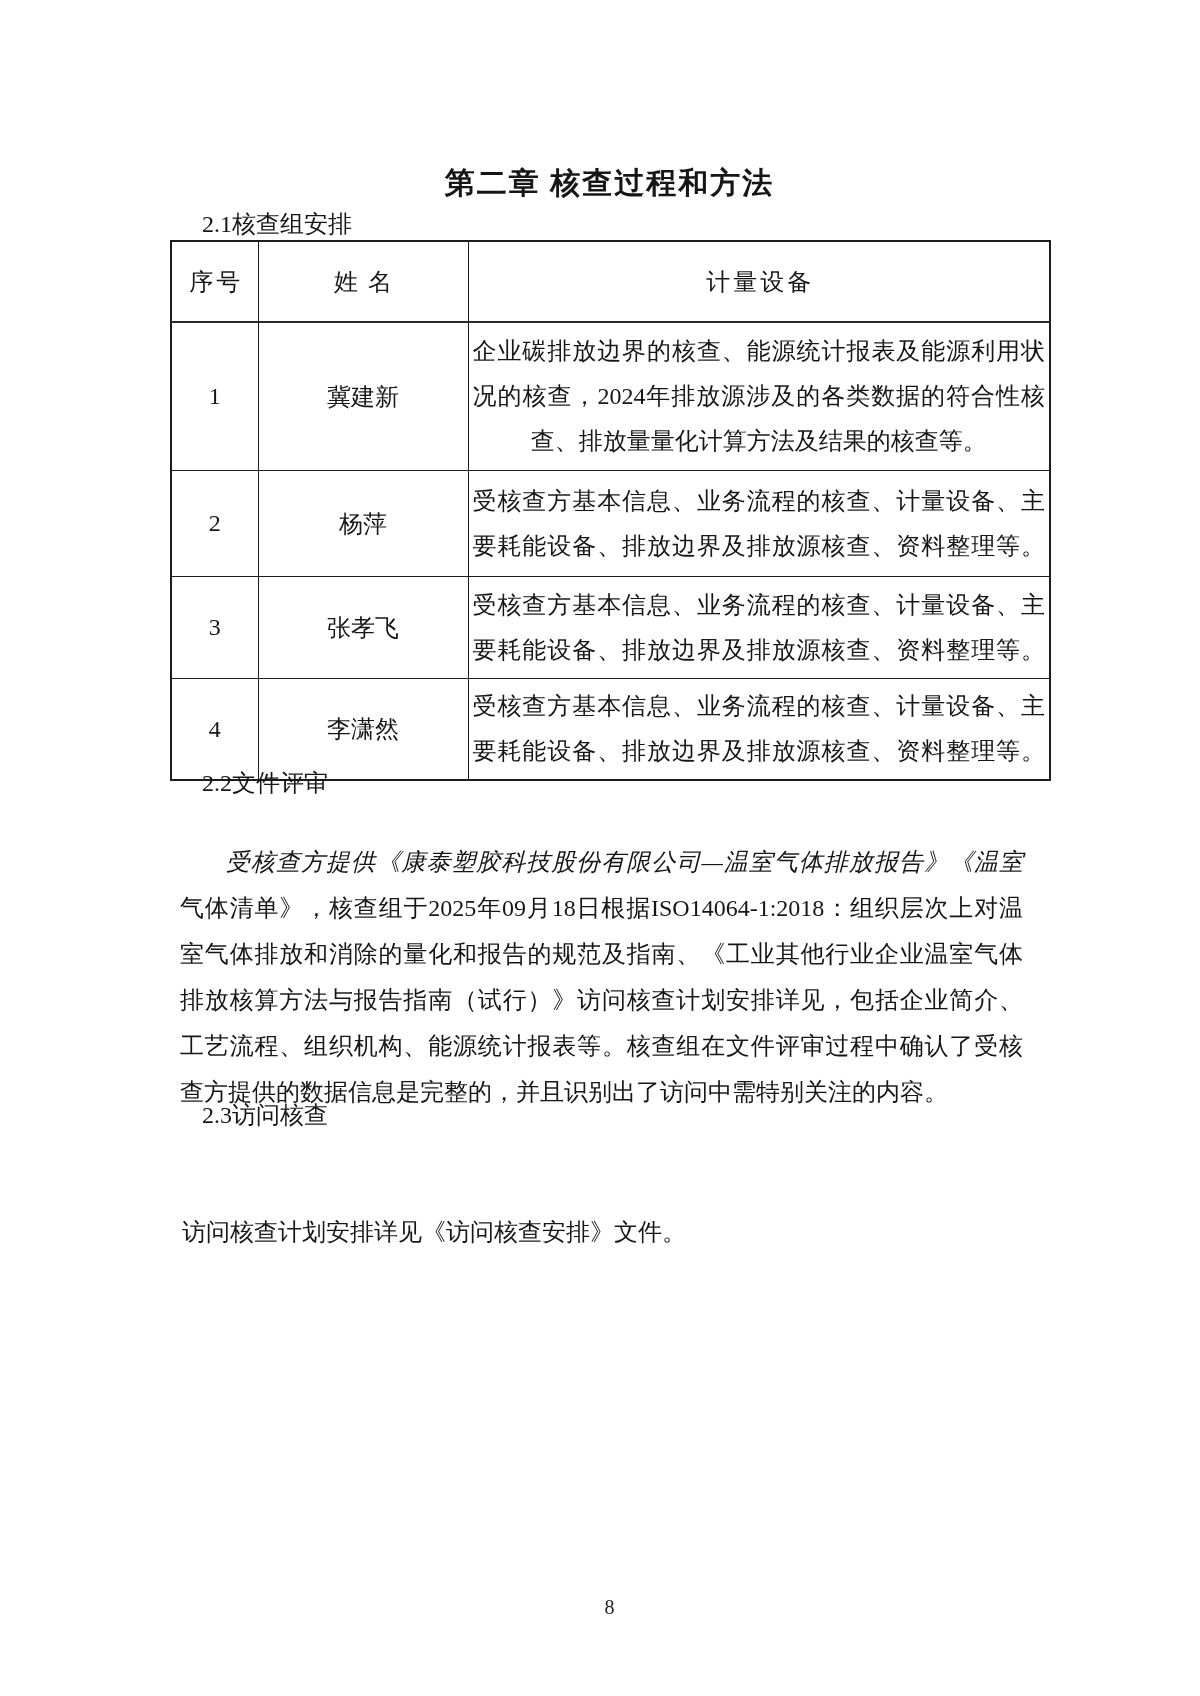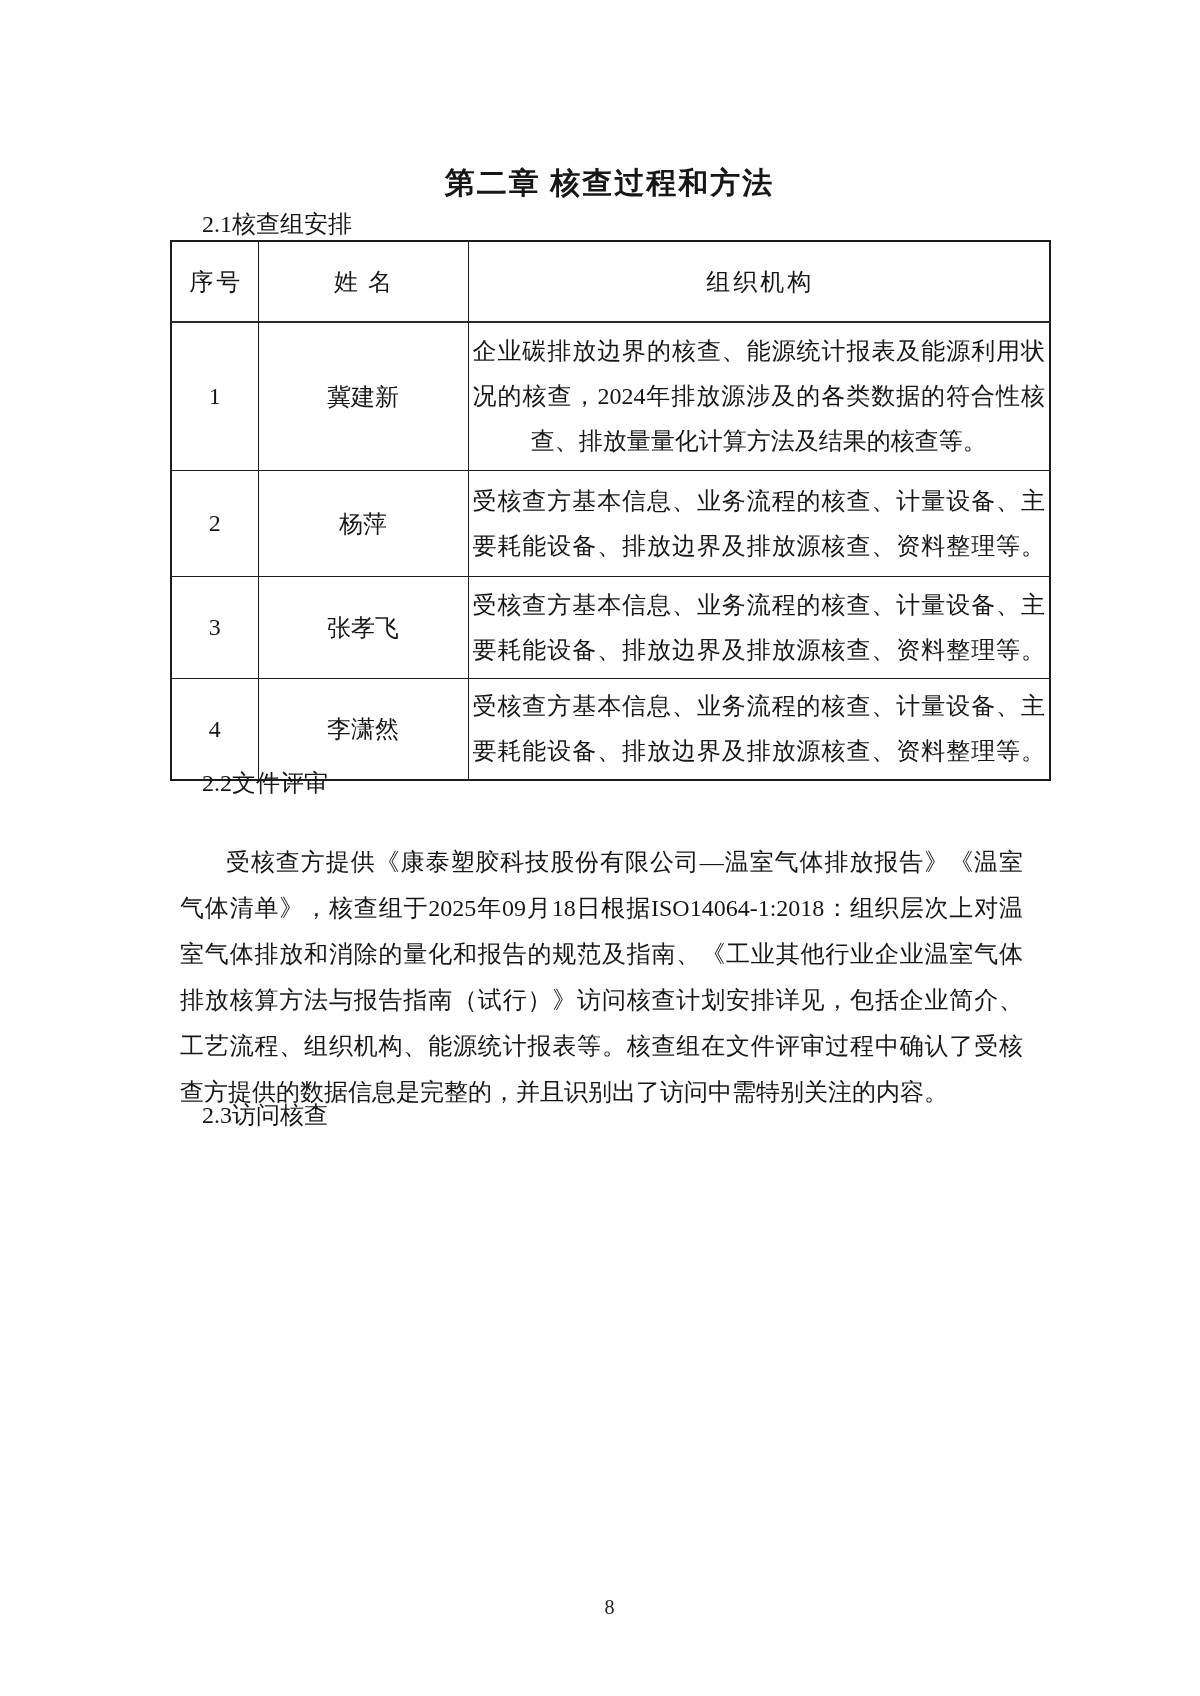--- a/index.html
+++ b/index.html
@@ -63,21 +63,21 @@
   .para {
     position: absolute;
     left: 180px; top: 839px; width: 843px;
     font-size: 24px;
   }
   .para-line {
     line-height: 46px;
     text-align: justify;
     text-align-last: justify;
   }
-  .para-line.first { padding-left: 46px; }
+  .para-line.first { padding-left: 46px; font-style: italic; }
   .para-line.last { text-align-last: left; }
 
   .s23-body {
     position: absolute;
     left: 182px; top: 1211px;
     font-size: 24px; line-height: 42px;
   }
   .page-number {
     position: absolute;
     left: 170px; top: 1593px; width: 879px;
@@ -98,21 +98,21 @@
   <table class="team">
     <colgroup>
       <col style="width:87px">
       <col style="width:210px">
       <col style="width:582px">
     </colgroup>
     <thead>
       <tr>
         <th class="th-num">序号</th>
         <th class="th-name">姓名</th>
-        <th class="th-duty">组织机构</th>
+        <th class="th-duty">计量设备</th>
       </tr>
     </thead>
     <tbody>
         <tr class="r1">
           <td class="c-num">1</td>
           <td class="c-name">冀建新</td>
           <td class="c-duty">
             <div class="duty-line">企业碳排放边界的核查、能源统计报表及能源利用状</div>
             <div class="duty-line">况的核查，2024年排放源涉及的各类数据的符合性核</div>
             <div class="duty-line center-last">查、排放量量化计算方法及结果的核查等。</div>
@@ -151,16 +151,17 @@
       <div class="para-line first">受核查方提供《康泰塑胶科技股份有限公司—温室气体排放报告》《温室</div>
       <div class="para-line">气体清单》，核查组于2025年09月18日根据ISO14064-1:2018：组织层次上对温</div>
       <div class="para-line">室气体排放和消除的量化和报告的规范及指南、《工业其他行业企业温室气体</div>
       <div class="para-line">排放核算方法与报告指南（试行）》访问核查计划安排详见，包括企业简介、</div>
       <div class="para-line">工艺流程、组织机构、能源统计报表等。核查组在文件评审过程中确认了受核</div>
       <div class="para-line last">查方提供的数据信息是完整的，并且识别出了访问中需特别关注的内容。</div>
     </div>
 
   <div class="sec-heading h23">2.3访问核查</div>
 
+  <div class="s23-body">访问核查计划安排详见《访问核查安排》文件。</div>
 
   <div class="page-number">8</div>
 
 </div>
 
 </body></html>

